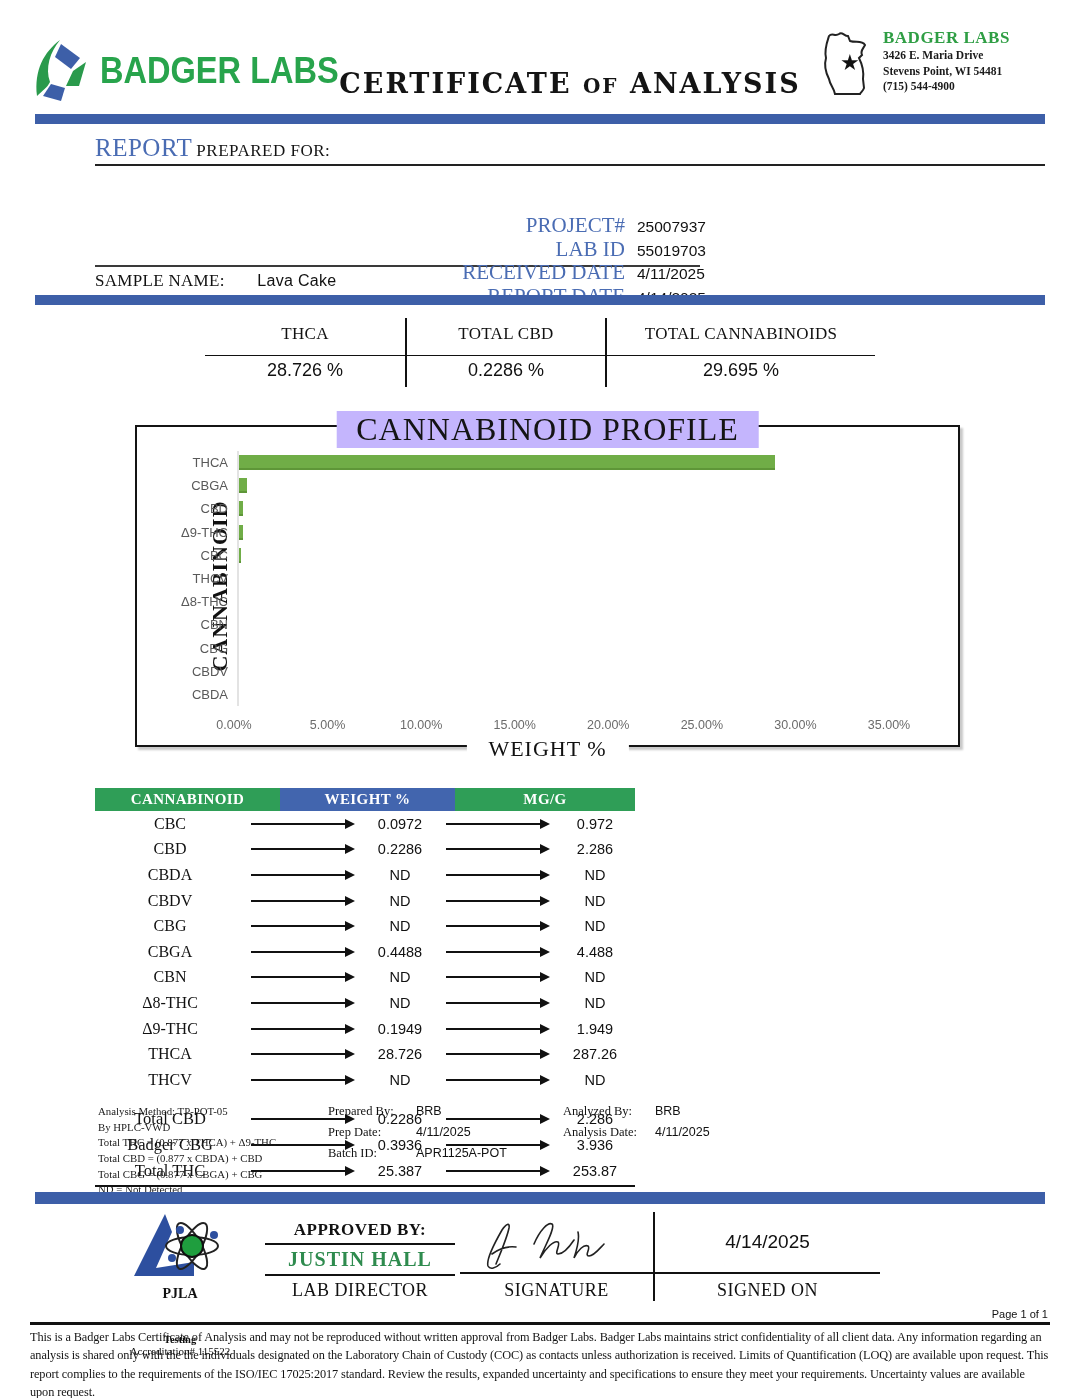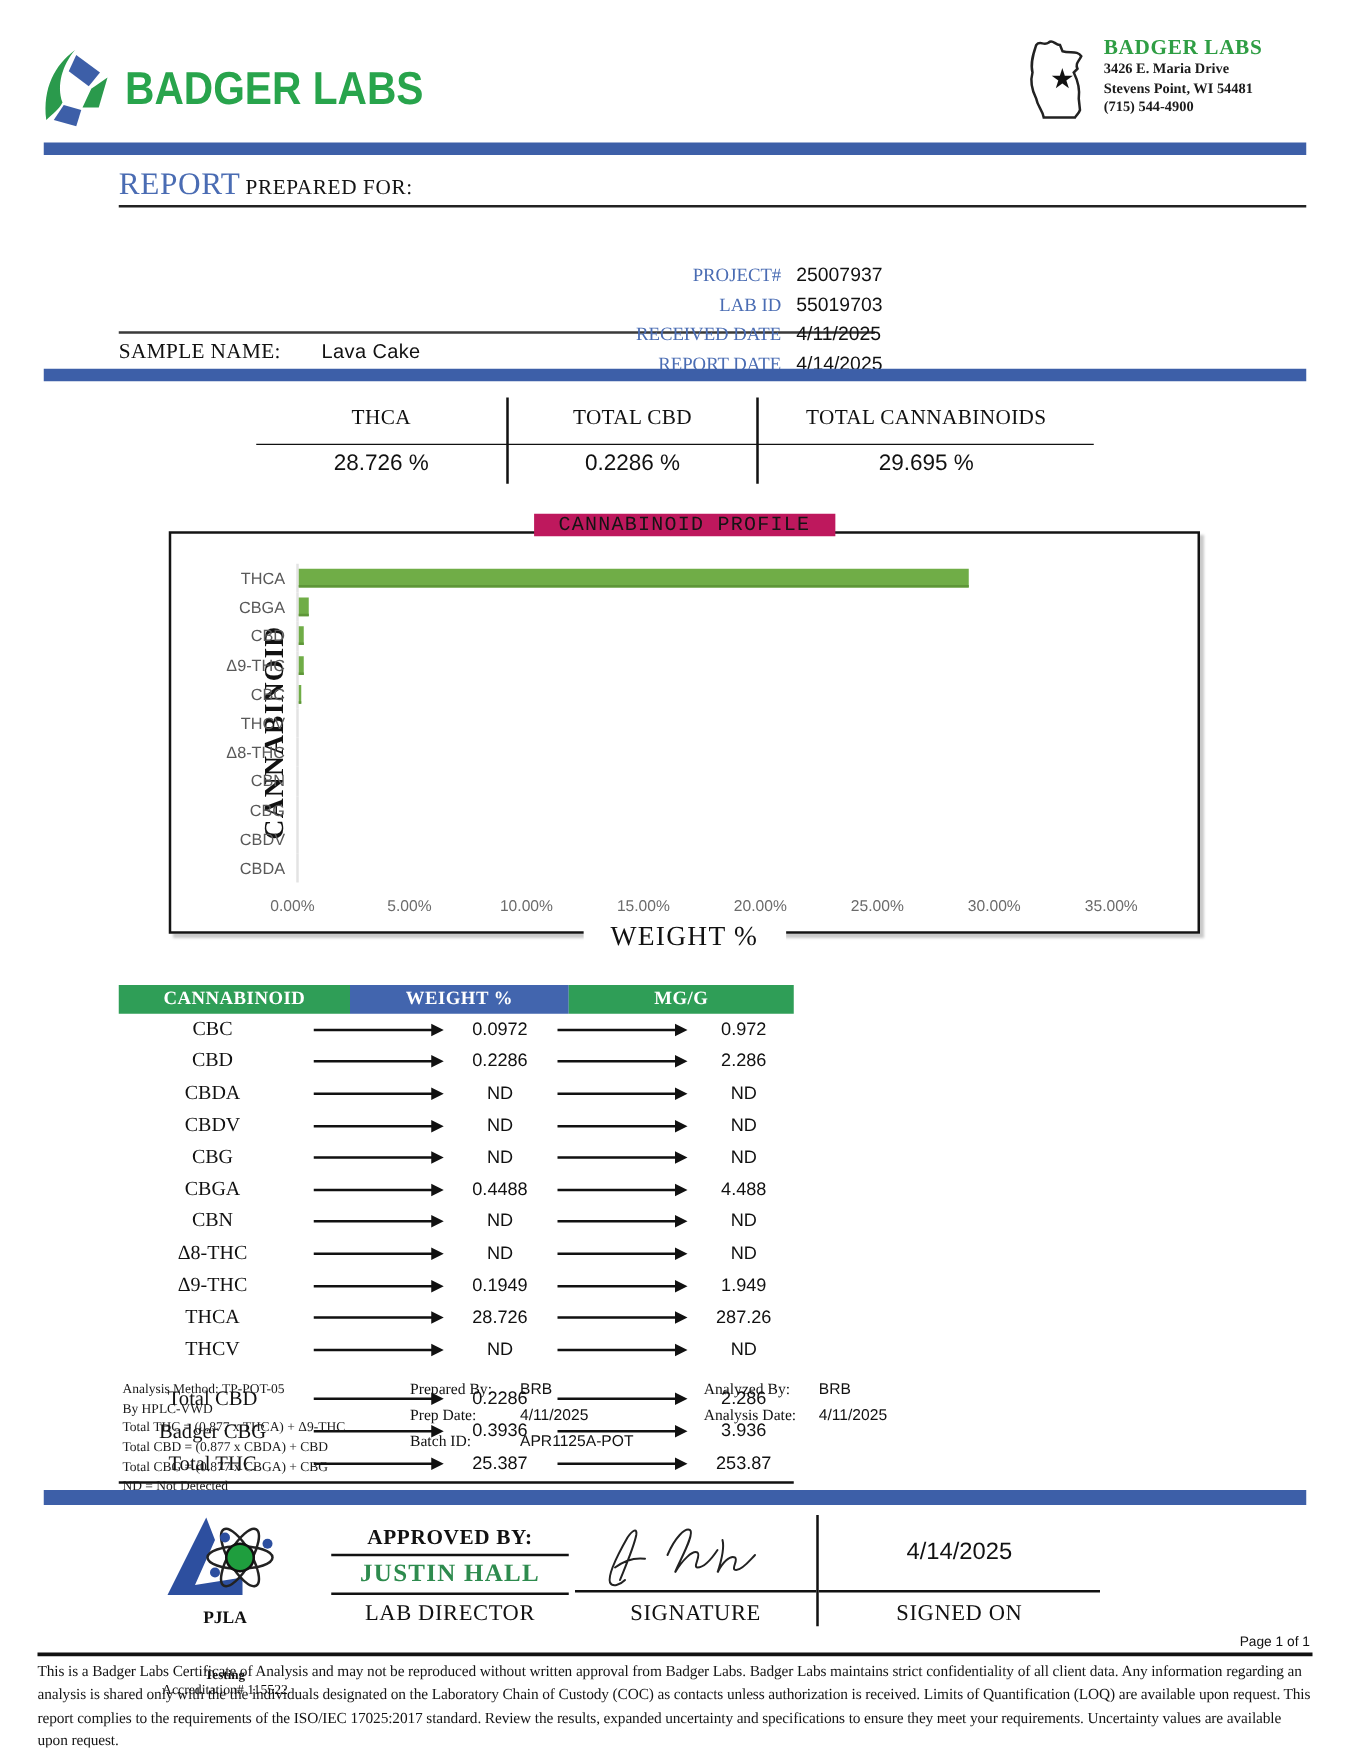--- a/index.html
+++ b/index.html
@@ -29,41 +29,41 @@
   #bar-mid { top:295px; }
   #bar-bottom { top:1192px; height:12px; }
 
   
   .report-sec { position:absolute; left:95px; right:35px; top:134px; }
   .report-title-row { border-bottom:2px solid #222; padding-bottom:2px; }
   .report-word { color:#4a6cb3; font-size:25px; letter-spacing:.5px; }
   .prepared-for { font-size:17px; color:#141414; letter-spacing:.5px; }
   .fields { margin-top:2px; }
   .field-row { display:flex; justify-content:flex-end; align-items:baseline; height:23.5px; }
-  .field-label { color:#4a6cb3; font-size:15px; text-align:right;margin-top:45px; }
+  .field-label { color:#4a6cb3; font-size:21px; text-align:right;margin-top:45px; }
   .field-value { font-family:"Liberation Sans", sans-serif; font-size:15.5px; color:#111; width:420px; padding-left:12px; }
   .dark-rule { margin-top:3px; width:605px; border-top:2.5px solid #3a3a3a; }
   .sample-row { margin-top:4px; font-size:17px; letter-spacing:.3px; }
   .sample-name { font-family:"Liberation Sans", sans-serif; font-size:16px; margin-left:28px; }
 
   
   .summary { position:absolute; left:205px; top:318px; width:670px; }
   .summary-grid { display:flex; }
   .sum-cell { text-align:center; padding:4px 0 6px; }
   .sum-cell + .sum-cell { border-left:2px solid #111; }
   .sum-cell .sum-label { font-size:17px; letter-spacing:.3px; border-bottom:0; padding:2px 0 8px; }
   .sum-cell .sum-value { font-family:"Liberation Sans", sans-serif; font-size:18px; padding-top:8px; }
   .sum-divider { position:absolute; left:0; right:0; top:37px; border-top:1.5px solid #111; }
   .sc1 { width:200px; } .sc2 { width:200px; } .sc3 { width:270px; }
 
   
   .chart-box { position:absolute; left:135px; top:425px; width:825px; height:322px;
     border:2.5px solid #141414; background:#fff; box-shadow:3px 3px 2px #c9c9c9; }
   .chart-title { position:absolute; top:-16px; left:50%; transform:translateX(-50%);
-    background:#be185d; padding:0 20px; font-size:16px; letter-spacing:1px; color:#141414; white-space:nowrap;font-family:Liberation Mono, monospace; }
+    background:#c4b5fd; padding:0 20px; font-size:32px; letter-spacing:1px; color:#141414; white-space:nowrap; }
   .chart-ylab { position:absolute; left:-17px; top:50%; transform:translate(0,-50%) rotate(-90deg) ; transform-origin:center;
     background:#fff; padding:0 14px; font-size:22px; font-weight:bold; letter-spacing:1px; }
   .chart-xlab { position:absolute; bottom:-17px; left:50%; transform:translateX(-50%);
     background:#fff; padding:0 22px; font-size:22px; letter-spacing:1px; }
   .plot-area { position:absolute; left:12px; top:24px; right:10px; }
   .bar-row { display:flex; align-items:center; height:23.2px; }
   .cat-label { width:88px; text-align:right; padding-right:9px; font-family:"Liberation Sans", sans-serif; font-size:13px; color:#595959; }
   .track { position:relative; width:655px; height:100%; border-left:2px solid #e3e3e3; }
   .bar { position:absolute; top:4px; height:15px; background:#70ad47; border-bottom:2px solid #5e9638; }
   .ticks { position:relative; height:20px; margin-top:8px; margin-left:97px; width:655px; }
@@ -125,20 +125,23 @@
   <div class="header">
     <div class="logo-wrap">
       <svg width="62" height="66" viewBox="0 0 62 66">
         <path d="M30,2 C14,14 4,32 7,58 C13,52 17,50 20,44 C15,30 20,14 30,2 Z" fill="#2a9a4c"></path>
         <polygon points="31,6 50,20 41,31 25,19" fill="#3d5fa8"></polygon>
         <polygon points="43,33 56,24 49,48 36,48" fill="#2a9a4c"></polygon>
         <polygon points="21,46 35,50 31,63 13,58" fill="#3d5fa8"></polygon>
         <polygon points="24,22 38,33 33,41 19,32" fill="#ffffff"></polygon>
       </svg>
       <span class="logo-text">BADGER LABS</span>
+    </div>
+    <div class="coa-title">
+      <span>CERTIFICATE</span> <span class="of">OF</span> <span>ANALYSIS</span>
     </div>
     <div class="lab-block">
       <svg class="wi-map" width="62" height="70" viewBox="0 0 62 70">
         <path d="M14,8 C17,4 20,9 24,6 C27,3 29,8 33,8 L35,13 C41,15 47,12 50,17 C48,21 45,23 47,27 L44,30 C47,36 49,44 48,51 L49,60 C48,63 46,64 45,66 L20,66 C19,60 15,57 14,51 C11,45 9,37 11,30 C9,22 12,14 14,8 Z" fill="#ffffff" stroke="#222" stroke-width="2"></path>
         <text x="25" y="42" font-size="22" fill="#111">★</text>
       </svg>
       <div class="lab-info">
         <div class="lab-name">BADGER LABS</div>
         <div class="addr">3426 E. Maria Drive</div>
         <div class="addr">Stevens Point, WI 54481</div>

